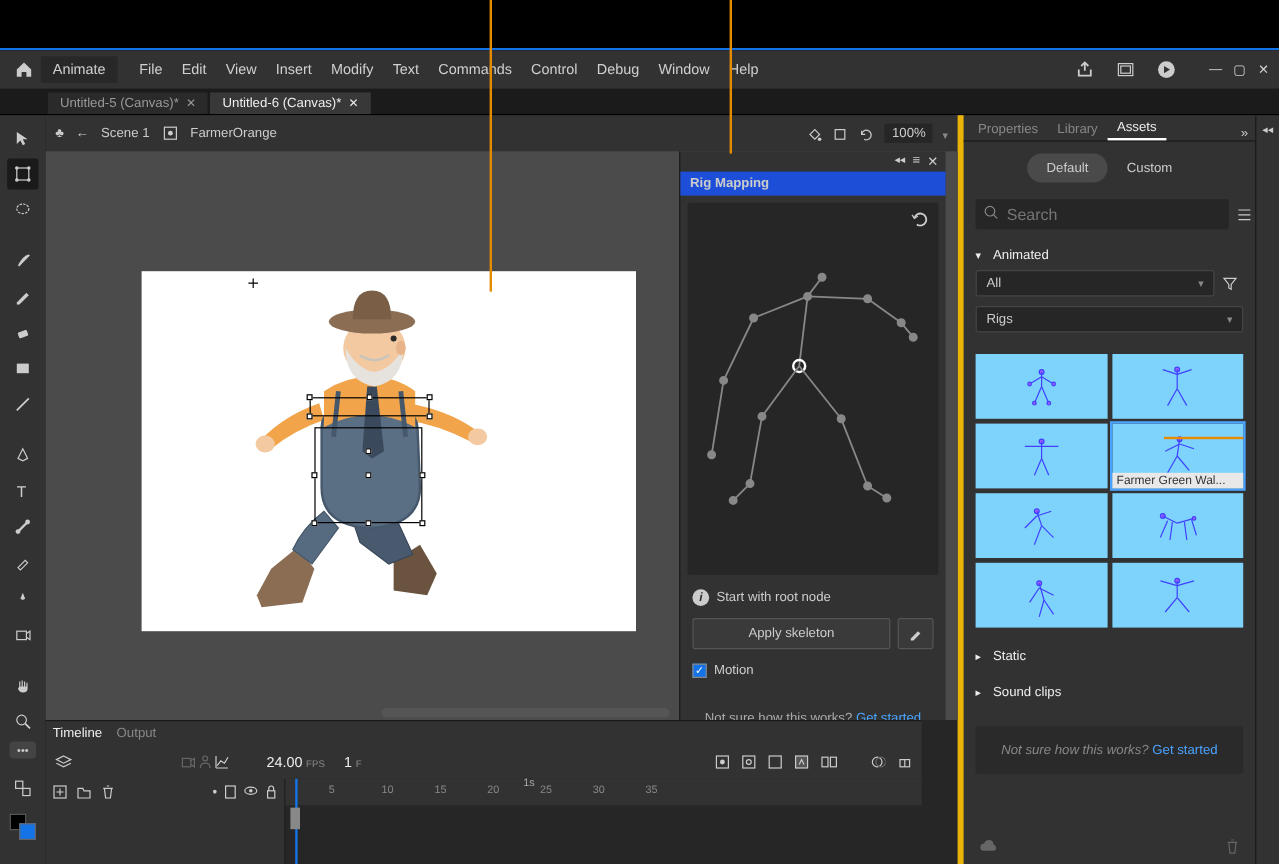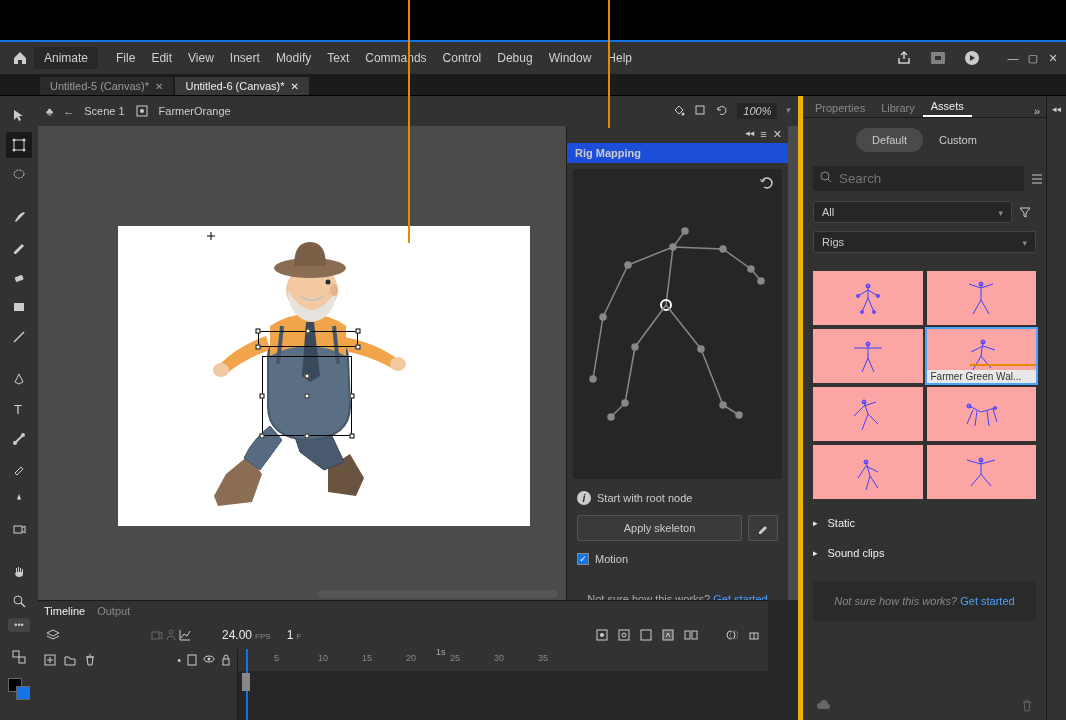--- a/index.html
+++ b/index.html
@@ -26,21 +26,21 @@
 .worktab.active { background:#383838; color:#eee; }
 .worktab .close { font-size:10px; }
 
 .main { flex:1; display:flex; min-height:0; }
 .toolcol { width: 38px; background:#323232; display:flex; flex-direction:column; align-items:center; padding-top:6px; gap:4px; }
 .tool { width:26px; height:26px; display:flex; align-items:center; justify-content:center; color:#ccc; border-radius:2px; }
 .tool.active { background:#1a1a1a; }
 
 .center { flex:1; display:flex; flex-direction:column; background:#262626; min-width:0; }
 .editbar { height:30px; background:#323232; display:flex; align-items:center; padding:0 8px; gap:10px; }
-.editbar .zoom { margin-left:auto; display:flex; align-items:flex-start; gap:8px;font-style:italic; }
+.editbar .zoom { margin-left:auto; display:flex; align-items:flex-end; gap:8px; }
 .zoom-val { background:#262626; padding:2px 6px; font-size:11px; }
 
 .stage-wrap { flex:1; position:relative; background:#4b4b4b; overflow:hidden; }
 .canvas { position:absolute; left:80px; top:100px; width:412px; height:300px; background:#fff; }
 .selbox { position:absolute; border:1px solid #000; }
 .handle { position:absolute; width:5px; height:5px; background:#fff; border:1px solid #000; transform:translate(-50%,-50%); }
 
 .rigpanel { position:absolute; left:528px; top:0; width:222px; bottom:0; background:#323232; border-left:1px solid #1a1a1a; display:flex; flex-direction:column; }
 .rig-dock { height:18px; display:flex; justify-content:flex-end; padding:2px 6px; gap:6px; }
 .rig-header { padding:4px 8px; font-size:11px; font-weight:bold; color:#ccc; background:#1d4ed8; }
@@ -67,21 +67,21 @@
 .listicon { width:22px; display:flex; justify-content:center; }
 
 .section { padding:6px 10px; }
 .section-hdr { display:flex; align-items:center; gap:6px; font-size:11px; color:#eee; padding:6px 0; cursor:pointer; }
 .dropdown { width:100%; background:#262626; border:1px solid #444; color:#ccc; padding:4px 8px; display:flex; justify-content:space-between; align-items:center; margin-bottom:6px; border-radius:2px; }
 .filter-row { display:flex; align-items:center; gap:6px; }
 .filter-row .dropdown { flex:1; margin-bottom:0; }
 .filticon { width:18px; }
 
 .thumb-grid { display:grid; grid-template-columns:1fr 1fr; gap:4px; padding:6px 10px; }
-.thumb { background:#fca5a5; height:54px; position:relative; display:flex; align-items:center; justify-content:center; }
+.thumb { background:#7dd3fc; height:54px; position:relative; display:flex; align-items:center; justify-content:center; }
 .thumb.selected { outline:2px solid #4aa3ff; }
 .thumb .tlabel { position:absolute; left:0; right:0; bottom:0; background:#e8e8e8; color:#333; font-size:10px; padding:1px 4px; white-space:nowrap; overflow:hidden; text-overflow:ellipsis; }
 
 .help-box { margin:10px; padding:14px 8px; background:#2a2a2a; text-align:center; font-style:italic; color:#888; border-radius:2px; }
 .help-box a { color:#4aa3ff; font-style:normal; text-decoration:none; }
 .panel-foot { margin-top:auto; height:30px; display:flex; justify-content:space-between; align-items:center; padding:0 12px; }
 
 .timeline { height:120px; background:#323232; border-top:1px solid #1a1a1a; display:flex; flex-direction:column; width: 730px; }
 .tl-tabs { height:20px; display:flex; padding-left:6px; gap:12px; align-items:center; font-size:11px; }
 .tl-tabs .tt { color:#888; }
@@ -618,20 +618,23 @@
         <div class="listicon">
             <svg width="14" height="14">
               <line x1="2" y1="3" x2="12" y2="3" stroke="#ccc"></line>
               <line x1="2" y1="7" x2="12" y2="7" stroke="#ccc"></line>
               <line x1="2" y1="11" x2="12" y2="11" stroke="#ccc"></line>
             </svg>
           </div>
       </div>
 
       <div class="section">
+        <div class="section-hdr chev-d">
+            <span>Animated</span>
+          </div>
         <div class="filter-row" style="margin-bottom:8px;">
           <div class="dropdown">
               <span>All</span>
               <span class="chev"></span>
             </div>
           <span class="filticon">
               <svg width="14" height="14">
                 <path d="M2 3 L12 3 L8 8 L8 12 L6 11 L6 8 Z" stroke="#ccc" fill="none"></path>
               </svg>
             </span>

